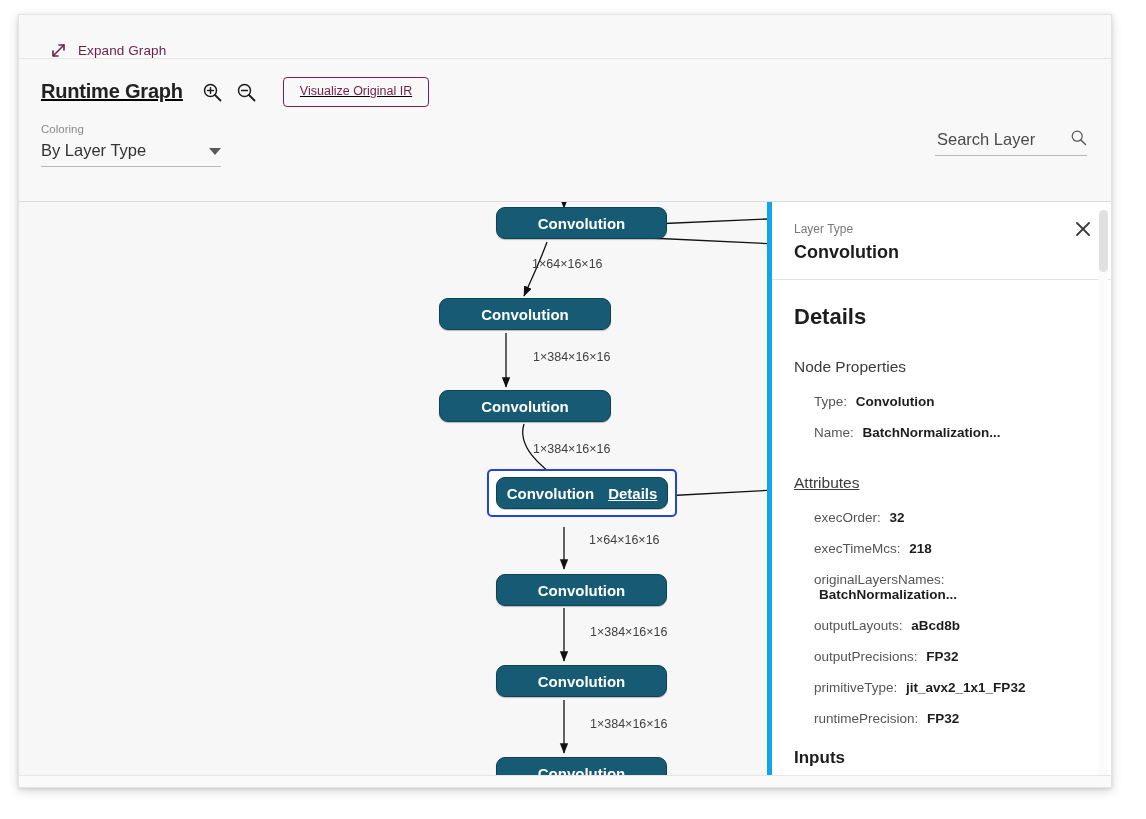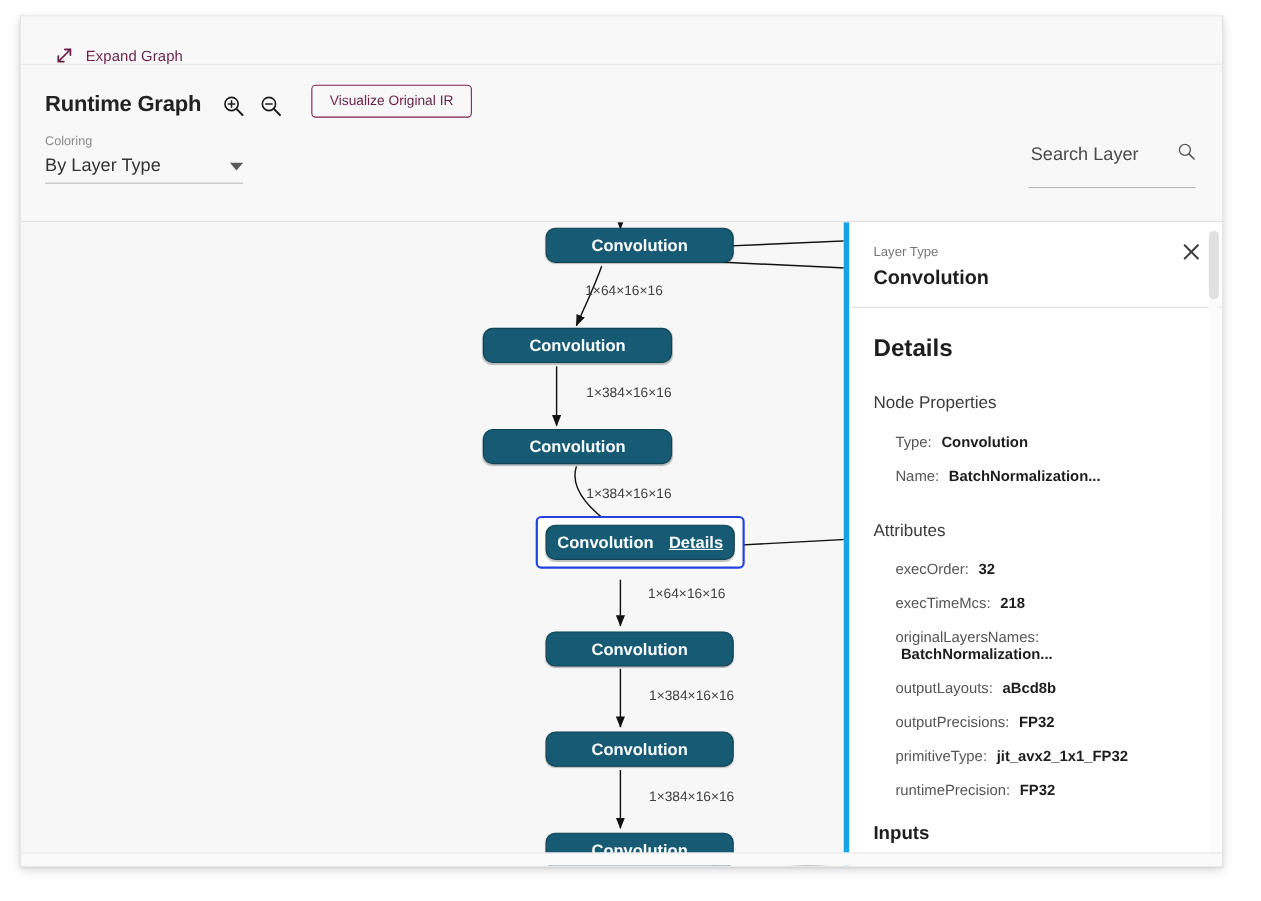--- a/index.html
+++ b/index.html
@@ -40,21 +40,21 @@
   .expand-icon { display:block; width:15px; height:15px; }
 
   
   .toolbar {
     position: relative;
     background: #f8f8f8;
     border-bottom: 1px solid #dcdcdc;
     height: 143px;
     padding: 18px 22px 0 22px;
   }
-  .tb-row { display: flex; align-items: flex-end; }
+  .tb-row { display: flex; align-items: center; text-decoration: underline; }
   .tb-title {
     font-size: 20px; font-weight: bold; color: #222;
     letter-spacing: -0.2px;
     margin-right: 18px;
   }
   .zoom-ico { width: 22px; height: 22px; cursor: pointer; margin-right: 12px; }
   .ir-btn {
     margin-left: 14px;
     border: 1px solid #7b1f52;
     border-radius: 4px;
@@ -83,21 +83,21 @@
     border-right: 6px solid transparent;
     border-top: 7px solid #5a5a5a;
     margin-bottom: 5px;
   }
   
   .search-wrap {
     position: absolute; right: 24px; top: 70px; width: 152px;
   }
   .search-inner {
     display: flex; align-items: center; justify-content: space-between;
-    border-bottom: 1px solid #b9b9b9; padding-bottom: 19px;
+    border-bottom: 1px solid #b9b9b9; padding-bottom: 5px;
   }
   .search-input {
     border: 0; outline: 0; background: transparent;
     font-size: 16.5px; color: #333;
     font-family: "Liberation Sans", sans-serif;
     width: 118px;
   }
   .search-input::placeholder { color: #4a4a4a; opacity:1; }
 
   
@@ -165,21 +165,21 @@
   .panel-kicker { font-size: 12px; color: #777; margin-bottom: 6px; }
   .panel-title { font-size: 18px; font-weight: bold; color: #1d1d1d; }
   .panel-close {
     position: absolute; right: 18px; top: 17px;
     width: 20px; height: 20px; cursor: pointer;
     color: #3c3c3c;
   }
   .panel-body { padding: 24px 22px 10px 22px; }
   .sec-title { font-size: 22px; font-weight: bold; color: #1d1d1d; margin-bottom: 28px; }
   .grp-title { font-size: 15.5px; color: #3b3b3b; margin: 0 0 18px 0; }
-  .grp-title.second { margin-top: 34px; }
+  .grp-title.second { margin-top: 34px; text-decoration: underline; }
   .kv { margin: 0 0 16px 20px; font-size: 13.5px; color: #4a4a4a; }
   .kv .k { color: #555; }
   .kv .v { color: #1d1d1d; font-weight: bold; margin-left: 5px; }
   .inputs-title {
     font-size: 17px; font-weight: bold; color: #1d1d1d;
     margin: 22px 0 0 0;
   }
   
   .panel-scroll-track {
     position: absolute; right: 3px; top: 8px;

